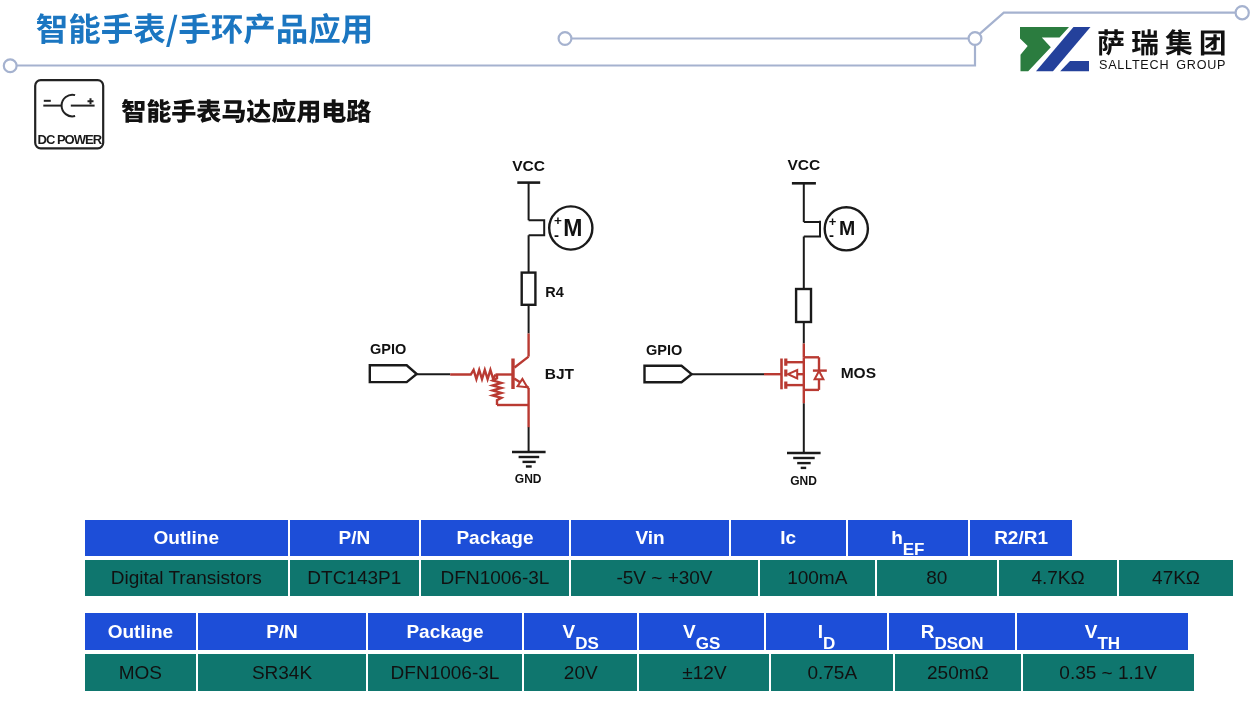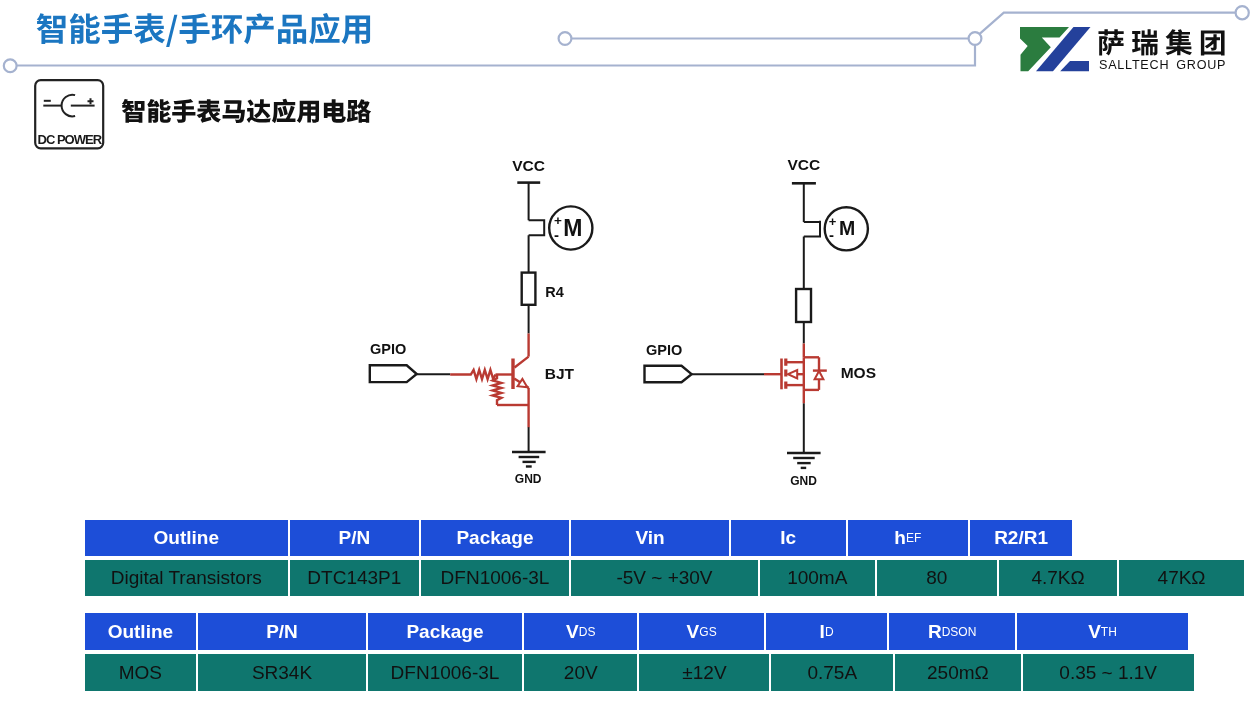--- a/index.html
+++ b/index.html
@@ -4,21 +4,21 @@
 html,body{margin:0;padding:0}
 body{width:1254px;height:704px;position:relative;background:#fff;overflow:hidden;
      font-family:"Liberation Sans",sans-serif}
 .abs{position:absolute}
 .tbl{position:absolute}
 .row{display:flex}
 .row>div{box-sizing:border-box;display:flex;align-items:center;justify-content:center;flex:0 0 auto}
 .hrow>div{background:#1d4ed8;color:#fff;font-weight:bold;font-size:19px;border-right:2.6px solid #fff}
 .drow>div{background:#0f766e;color:#111;font-size:19px;border-right:2.6px solid #fff}
 .hrow>div:last-child,.drow>div:last-child{border-right:none}
-sub{font-size:12px;vertical-align:baseline;position:relative;top:0;font-weight:normal}
+sub{font-size:17px;vertical-align:baseline;position:relative;top:12px;font-weight:bold}
 </style></head>
 <body>
 <svg class="abs" style="left:0;top:0" width="1254" height="704" viewBox="0 0 1254 704">
 
   <g stroke="#a5b2cf" stroke-width="2.2" fill="none">
     <path d="M571.5 38.5 H968.5"></path>
     <path d="M975 45 V65.5 H16.9"></path>
     <path d="M979.6 33.9 L1003.8 12.7 H1235.3"></path>
     <circle cx="565" cy="38.5" r="6.4" fill="#fff"></circle>
     <circle cx="975" cy="38.5" r="6.4" fill="#fff"></circle>
@@ -168,21 +168,21 @@
   </div>
   <div style="height:4.6px"></div>
   <div class="row drow" style="height:35.9px">
     <div style="width:204.9px">Digital Transistors</div>
     <div style="width:131.3px">DTC143P1</div>
     <div style="width:150px">DFN1006-3L</div>
     <div style="width:189px">-5V ~ +30V</div>
     <div style="width:116.6px">100mA</div>
     <div style="width:122.5px">80</div>
     <div style="width:120px">4.7KΩ</div>
-    <div style="width:125px">47KΩ</div>
+    <div style="width:114px">47KΩ</div>
   </div>
 </div>
 <div class="tbl" style="left:84.8px;top:612.9px;width:1103.2px">
   <div class="row hrow" style="height:37.3px">
     <div style="width:113.2px">Outline</div>
     <div style="width:170px">P/N</div>
     <div style="width:156px">Package</div>
     <div style="width:115.5px">V<sub>DS</sub></div>
     <div style="width:126.3px">V<sub>GS</sub></div>
     <div style="width:123.6px">I<sub>D</sub></div>

